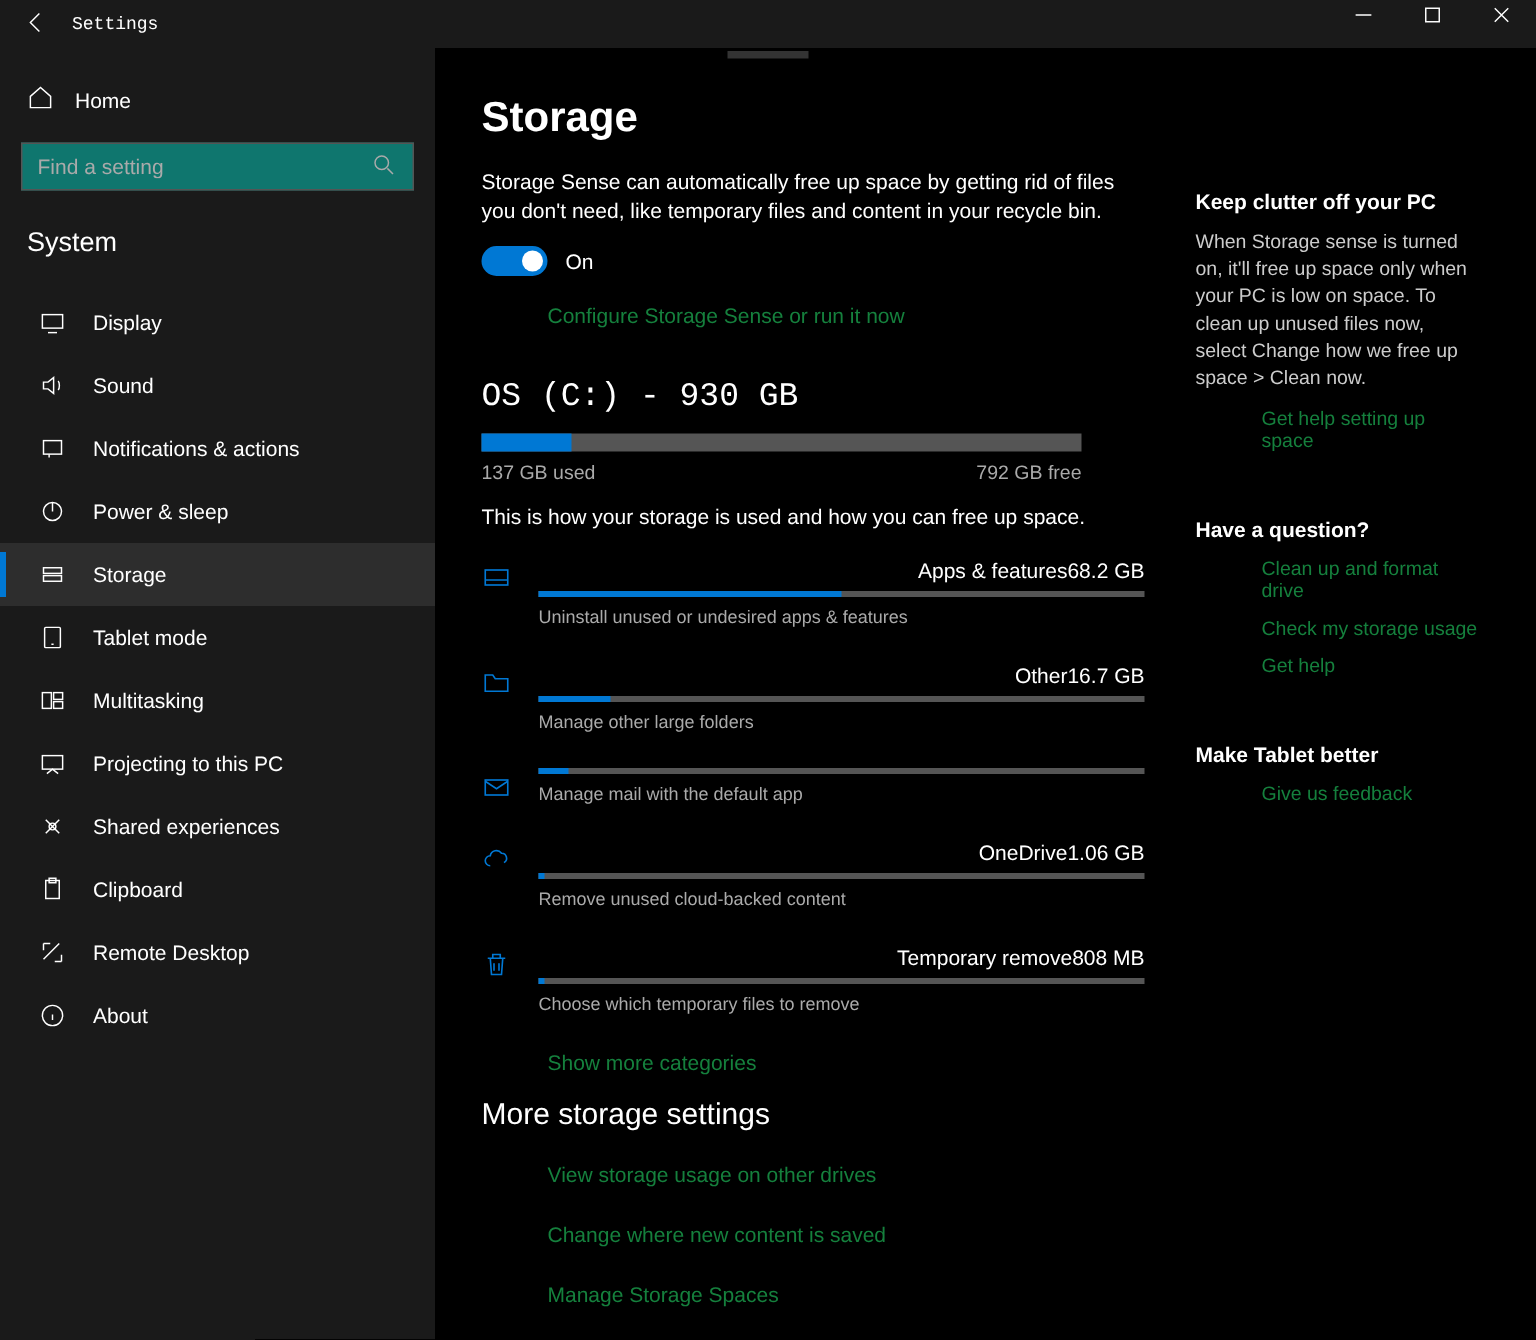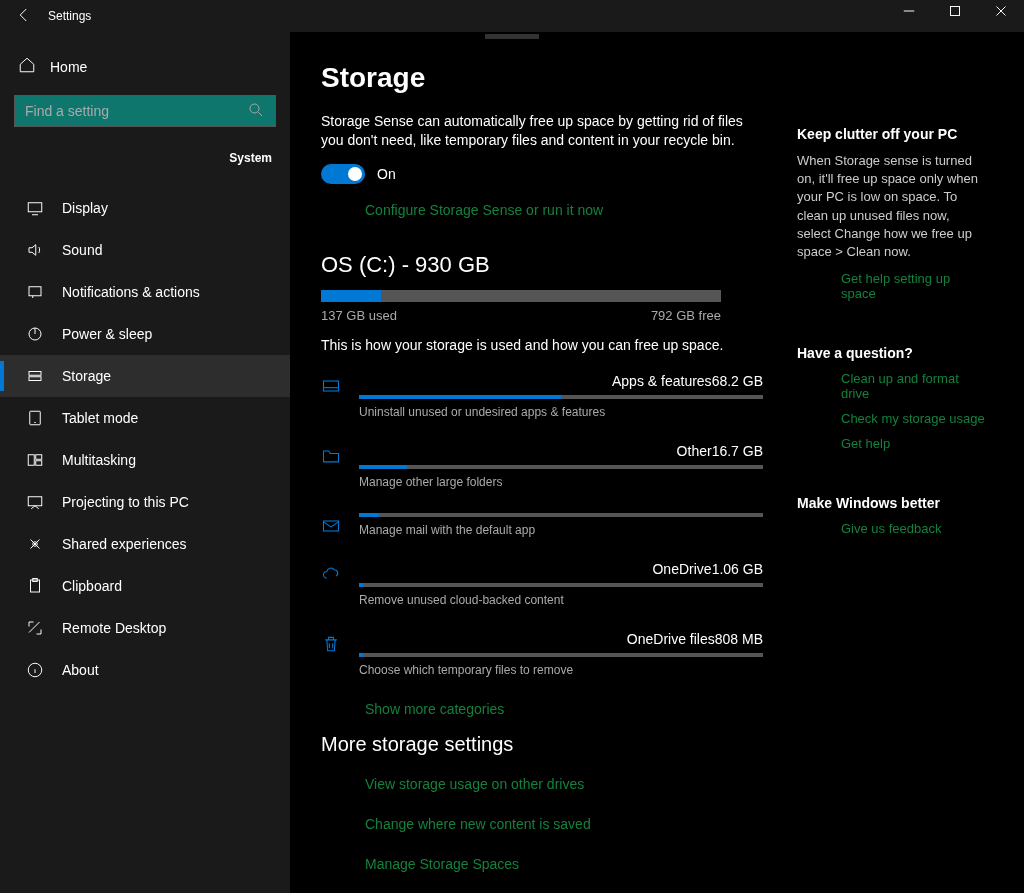--- a/index.html
+++ b/index.html
@@ -26,20 +26,21 @@
   }
   .titlebar .back {
     width: 48px;
     text-align: center;
     color: #fff;
     font-size: 14px;
   }
   .titlebar .title {
     font-size: 12px;
     color: #fff;
+    font-family: Liberation Mono, monospace;
   }
   .titlebar .spacer { flex: 1; }
   .titlebar .winbtn {
     width: 46px;
     height: 32px;
     text-align: center;
     line-height: 32px;
     color: #fff;
     font-size: 11px;
   }
@@ -78,23 +79,22 @@
     background: transparent;
     border: none;
     outline: none;
     color: #fff;
     font-size: 14px;
   }
   .search-box input::placeholder { color: #aaa; }
   .search-box .search-icon { color: #aaa; font-size: 13px; }
   .category-label {
     padding: 10px 18px 8px 18px;
-    font-size: 12px;
-    font-weight: 700;
-    text-align: right;
+    font-size: 18px;
+    font-weight: 400;
   }
   .nav {
     margin-top: 14px;
   }
   .nav-item {
     display: flex;
     align-items: center;
     height: 42px;
     padding: 0 26px;
     gap: 18px;
@@ -186,20 +186,21 @@
     font-size: 14px;
     margin-bottom: 8px;
     display: block;
     margin-left: 44px;
   }
   h2.drive-title {
     font-size: 22px;
     font-weight: 400;
     margin-top: 34px;
     margin-bottom: 12px;
+    font-family: Liberation Mono, monospace;
   }
   .bar {
     width: 400px;
     height: 12px;
     background: #555;
     position: relative;
     margin-bottom: 6px;
   }
   .bar .fill {
     position: absolute;
@@ -531,21 +532,21 @@
         </div>
         <div class="cat-row">
           <div class="cat-icon">
               <svg viewBox="0 0 24 24">
                 <path d="M5 7h14M9 7V4h6v3M7 7l1 13h8l1-13"></path>
                 <path d="M10 11v6M14 11v6"></path>
               </svg>
             </div>
           <div class="cat-body">
             <div class="cat-head">
-                <span>OneDrive files</span>
+                <span>Temporary remove</span>
                 <span>808 MB</span>
               </div>
             <div class="cat-bar">
                 <div class="fill" style="width:1%"></div>
               </div>
             <div class="cat-sub">Choose which temporary files to remove</div>
           </div>
         </div>
 
         <a class="link">Show more categories</a>
@@ -565,19 +566,19 @@
           <div class="r-desc">When Storage sense is turned on, it'll free up space only when your PC is low on space. To clean up unused files now, select Change how we free up space &gt; Clean now.</div>
           <a class="link">Get help setting up space</a>
         </div>
         <div class="r-group">
           <div class="r-head">Have a question?</div>
           <a class="link">Clean up and format drive</a>
           <a class="link">Check my storage usage</a>
           <a class="link">Get help</a>
         </div>
         <div class="r-group">
-          <div class="r-head">Make Windows better</div>
+          <div class="r-head">Make Tablet better</div>
           <a class="link">Give us feedback</a>
         </div>
       </div>
     </div>
   </div>
 </div>
 
 </body></html>

